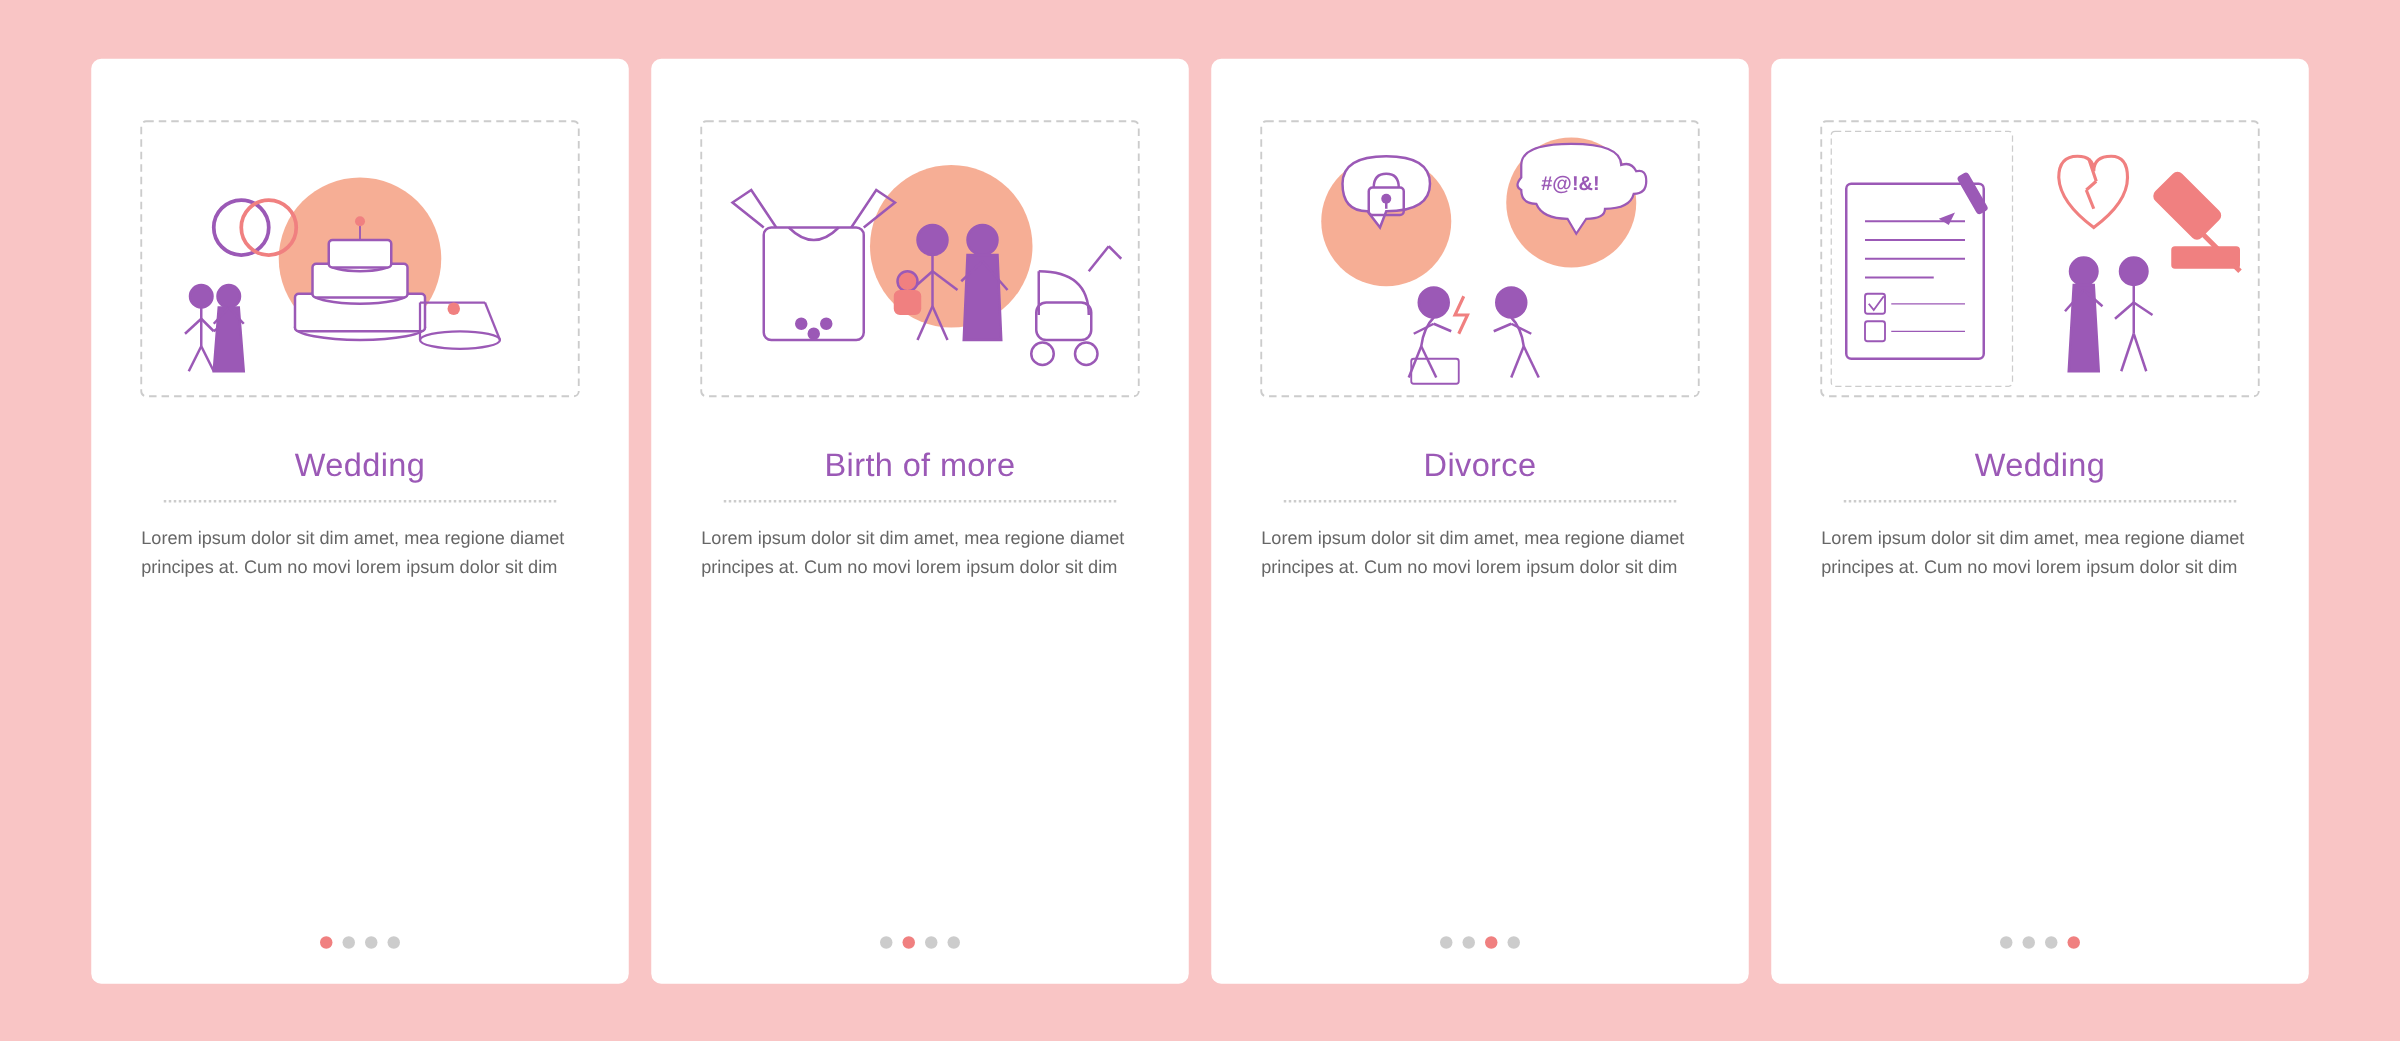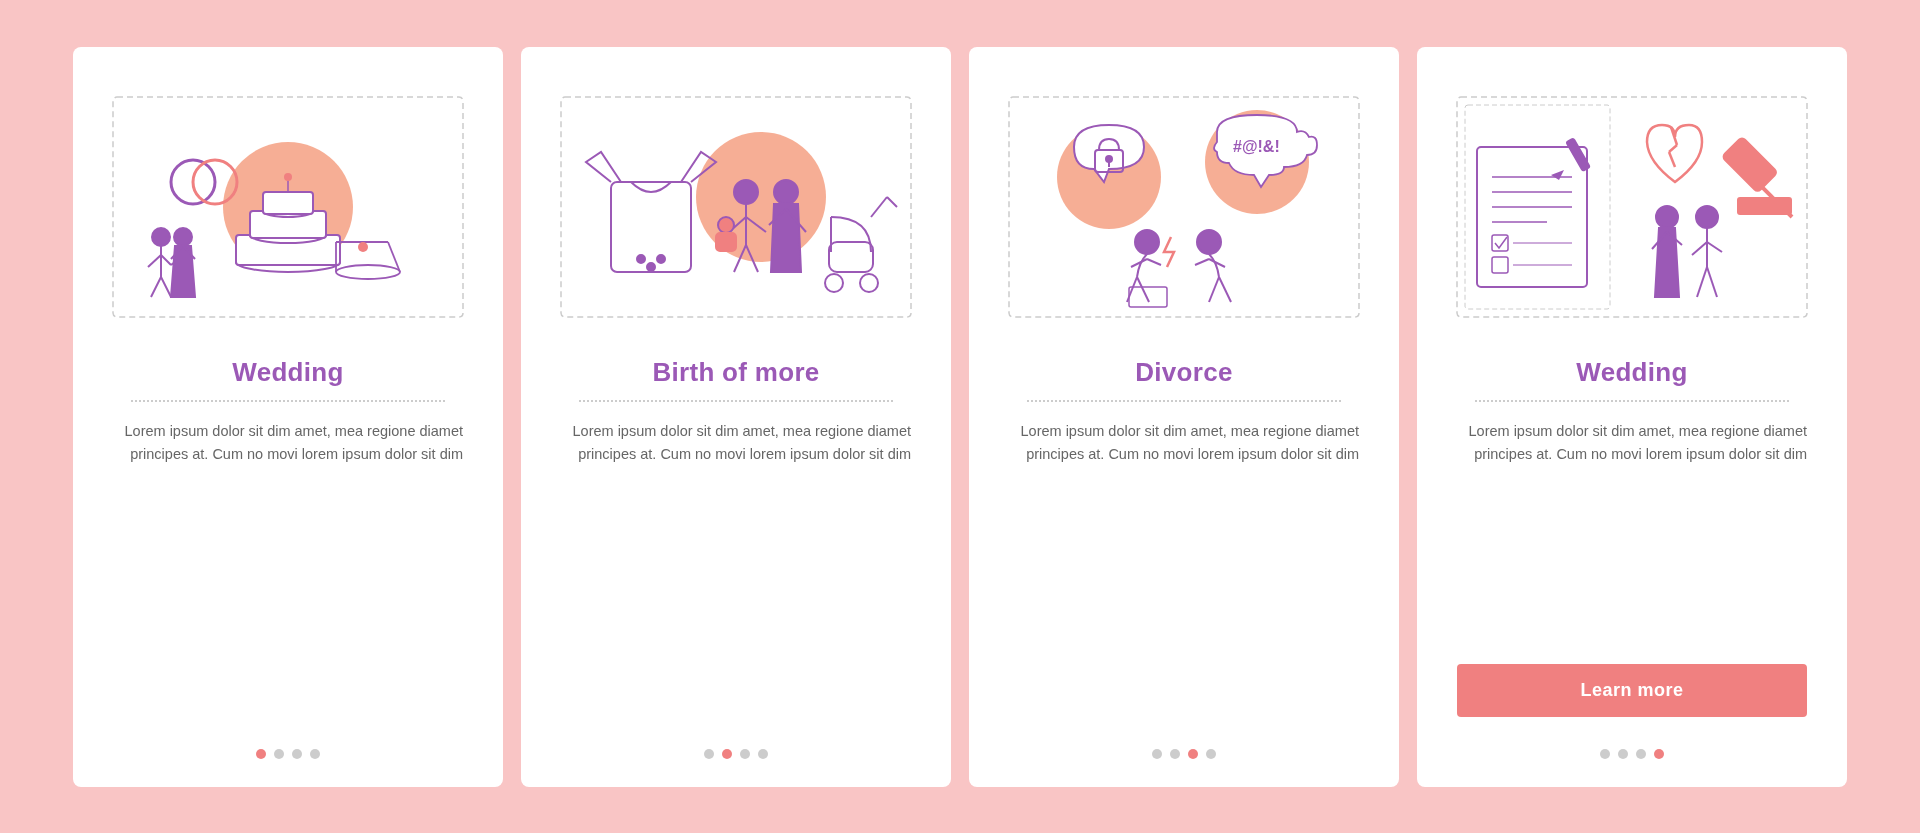--- a/index.html
+++ b/index.html
@@ -39,39 +39,39 @@
       height: 260px;
       display: flex;
       justify-content: center;
       align-items: center;
       position: relative;
       margin-bottom: 20px;
     }
 
     .card-title {
       font-size: 26px;
-      font-weight: 700;
+      font-weight: 400;
       color: #9b59b6;
       margin-bottom: 12px;
       text-align: right;
       letter-spacing: 0.3px;
     }
 
     .card-divider {
       width: 85%;
       border: none;
       border-top: 2px dotted #ccc;
       margin-bottom: 18px;
     }
 
     .card-body {
       font-size: 14.5px;
       color: #666;
       line-height: 1.65;
-      text-align: right;
+      text-align: left;
       width: 100%;
       padding: 0 10px;
       flex: 1;
     }
 
     .card-learn-more {
       background-color: #f08080;
       color: #fff;
       font-size: 18px;
       font-weight: 600;
@@ -343,21 +343,20 @@
 
           <rect x="290" y="110" width="55" height="18" rx="3" fill="#f08080" stroke="none"></rect>
         </g>
       </svg>
     </div>
 
     <div class="card-title">Wedding</div>
     <hr class="card-divider">
     <div class="card-body">Lorem ipsum dolor sit dim amet, mea regione diamet principes at. Cum no movi lorem ipsum dolor sit dim</div>
 
-    <button class="card-learn-more">Learn more</button>
 
     <div class="card-dots">
       <div class="dot inactive"></div>
       <div class="dot inactive"></div>
       <div class="dot inactive"></div>
       <div class="dot active"></div>
     </div>
   </div>
 
 </div>

